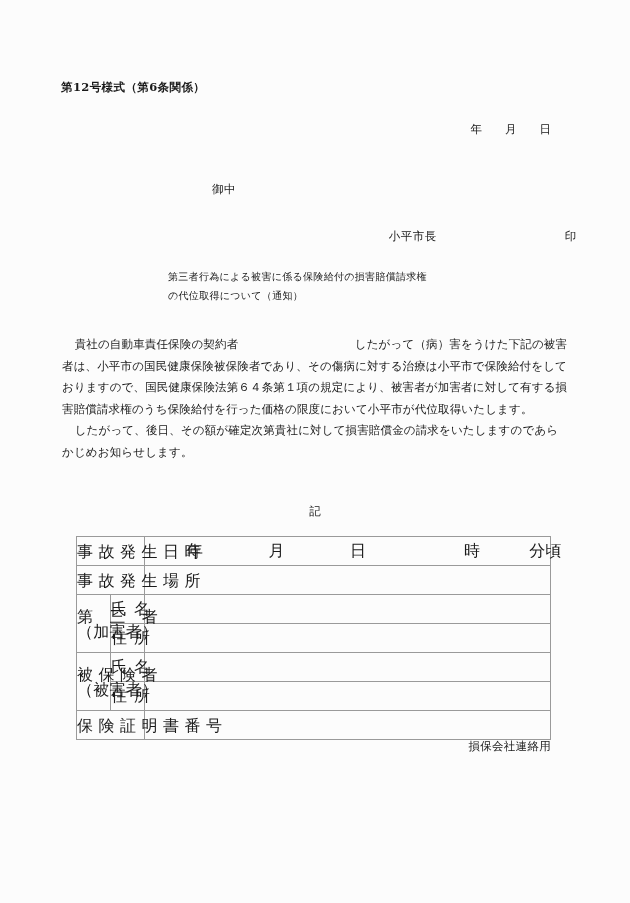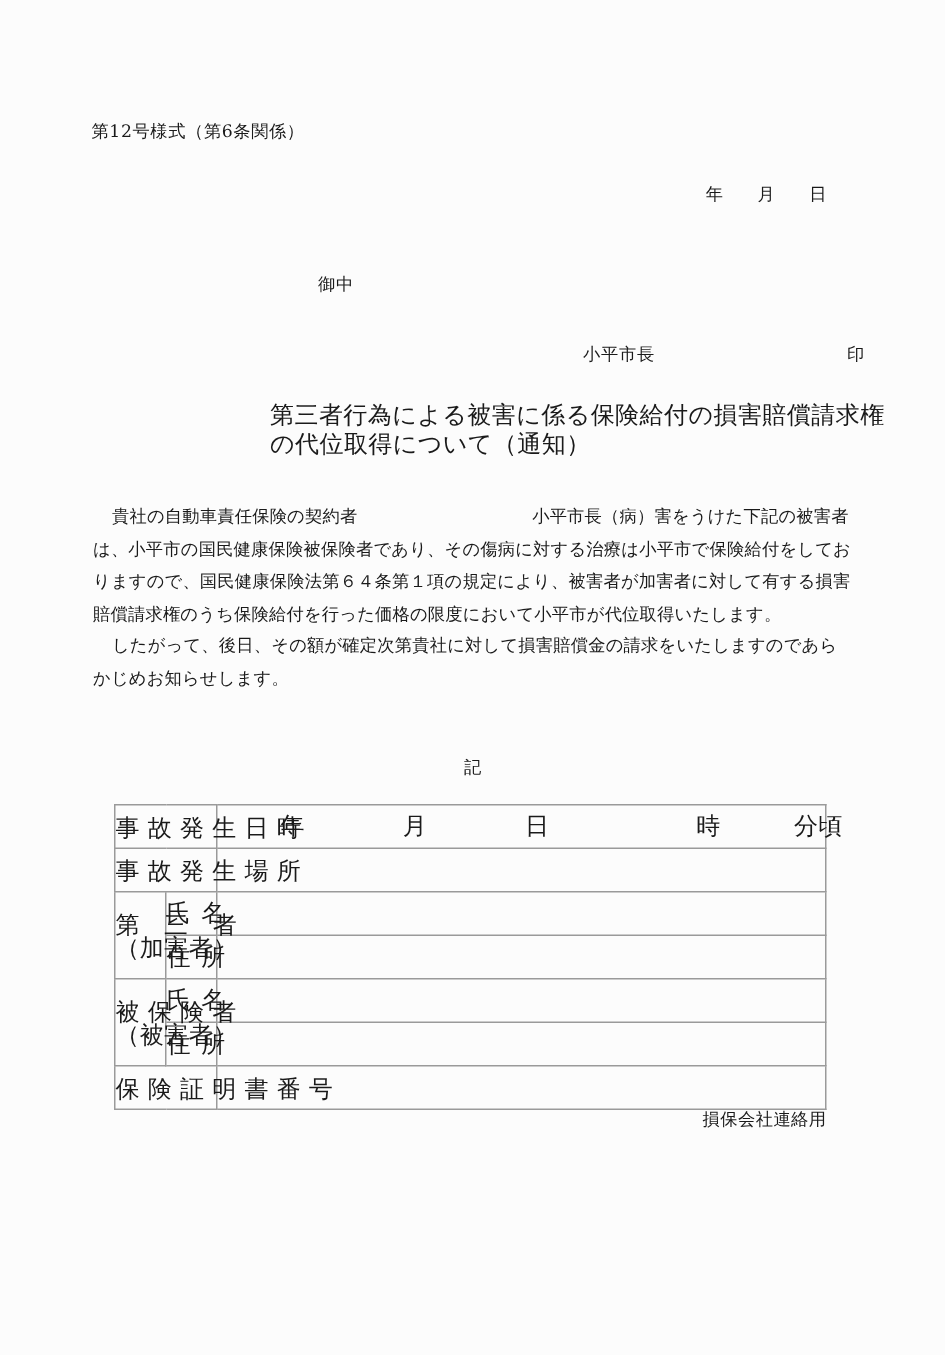--- a/index.html
+++ b/index.html
@@ -22,20 +22,21 @@
   }
   .abs { position: absolute; }
 
   
   .form-no {
     left: 61px;
     top: 80px;
     font-size: 11.5px;
     letter-spacing: 0.4px;
     white-space: nowrap;
+    font-weight: bold;
   }
 
   
   .doc-meta {
     right: 79px;
     top: 117px;
     font-size: 11.5px;
     text-align: left;
     white-space: nowrap;
   }
@@ -61,25 +62,24 @@
     top: 215px;
     font-size: 11.5px;
     white-space: pre;
     letter-spacing: 0.5px;
   }
 
   
   .title {
     left: 168px;
     top: 267px;
-    font-size: 16px;
+    font-size: 10px;
     line-height: 19px;
     letter-spacing: 0.3px;
     white-space: nowrap;
-    margin-left: 12px;
   }
   .title .l { display: block; }
 
   
   .body-text {
     left: 62px;
     top: 334px;
     width: 508px;
     font-size: 11.5px;
     line-height: 21.5px;
@@ -169,21 +169,21 @@
   <div class="abs issuer">
     <span>小平市長</span><span style="display:inline-block;width:128px"></span><span>印</span>
   </div>
 
   <div class="abs title">
     <span class="l">第三者行為による被害に係る保険給付の損害賠償請求権</span>
     <span class="l">の代位取得について（通知）</span>
   </div>
 
   <div class="abs body-text">
-    <p>貴社の自動車責任保険の契約者　　　　　　　　　　小平市長（病）害をうけた下記の被害者は、小平市の国民健康保険被保険者であり、その傷病に対する治療は小平市で保険給付をしておりますので、国民健康保険法第６４条第１項の規定により、被害者が加害者に対して有する損害賠償請求権のうち保険給付を行った価格の限度において小平市が代位取得いたします。</p>
+    <p>貴社の自動車責任保険の契約者　　　　　　　　　　したがって（病）害をうけた下記の被害者は、小平市の国民健康保険被保険者であり、その傷病に対する治療は小平市で保険給付をしておりますので、国民健康保険法第６４条第１項の規定により、被害者が加害者に対して有する損害賠償請求権のうち保険給付を行った価格の限度において小平市が代位取得いたします。</p>
     <p>したがって、後日、その額が確定次第貴社に対して損害賠償金の請求をいたしますのであらかじめお知らせします。</p>
   </div>
 
   <div class="abs ki">記</div>
 
   <div class="abs tbl-wrap">
     <table class="form">
       <tbody>
         <tr>
           <td class="lbl" colspan="2">事 故 発 生 日 時</td>

